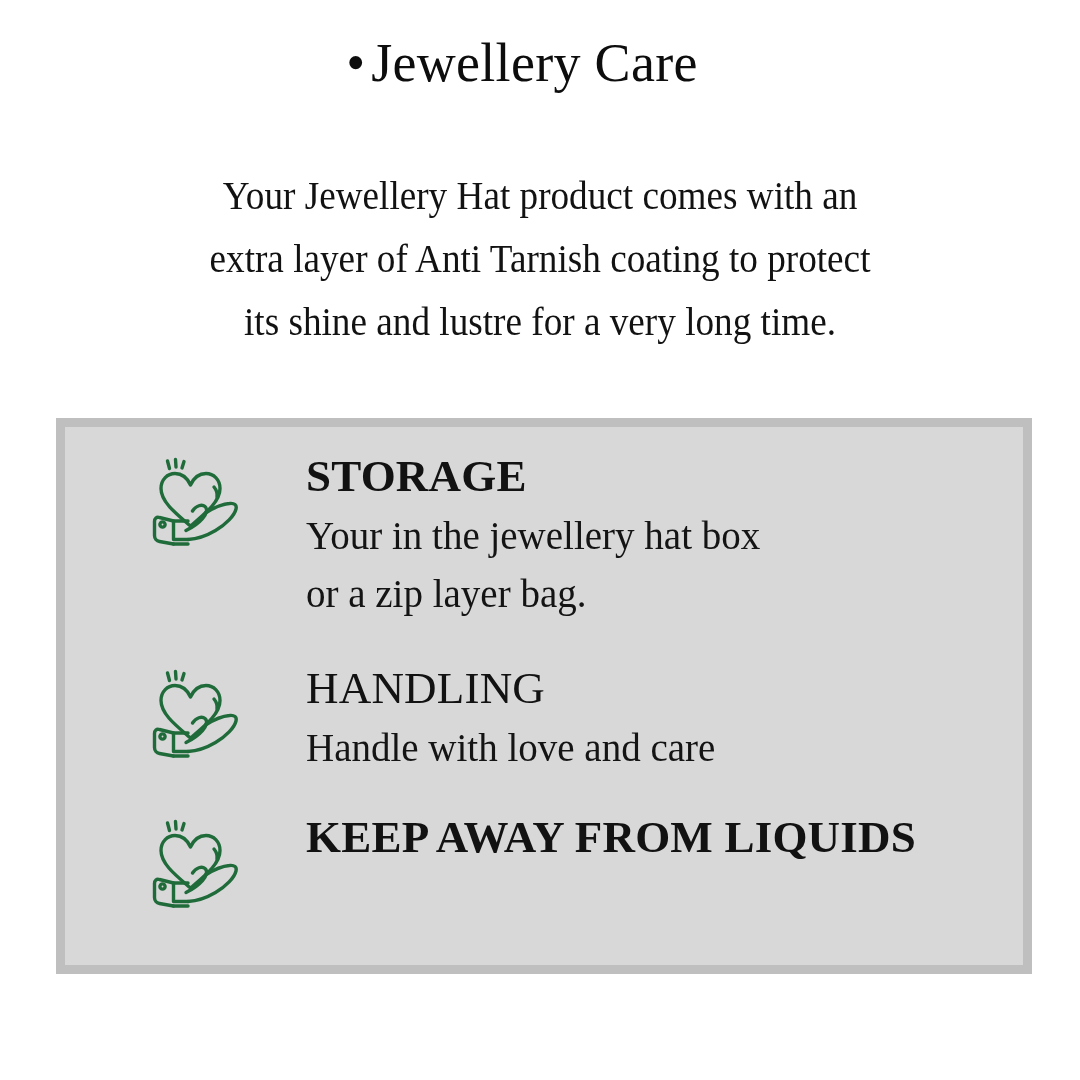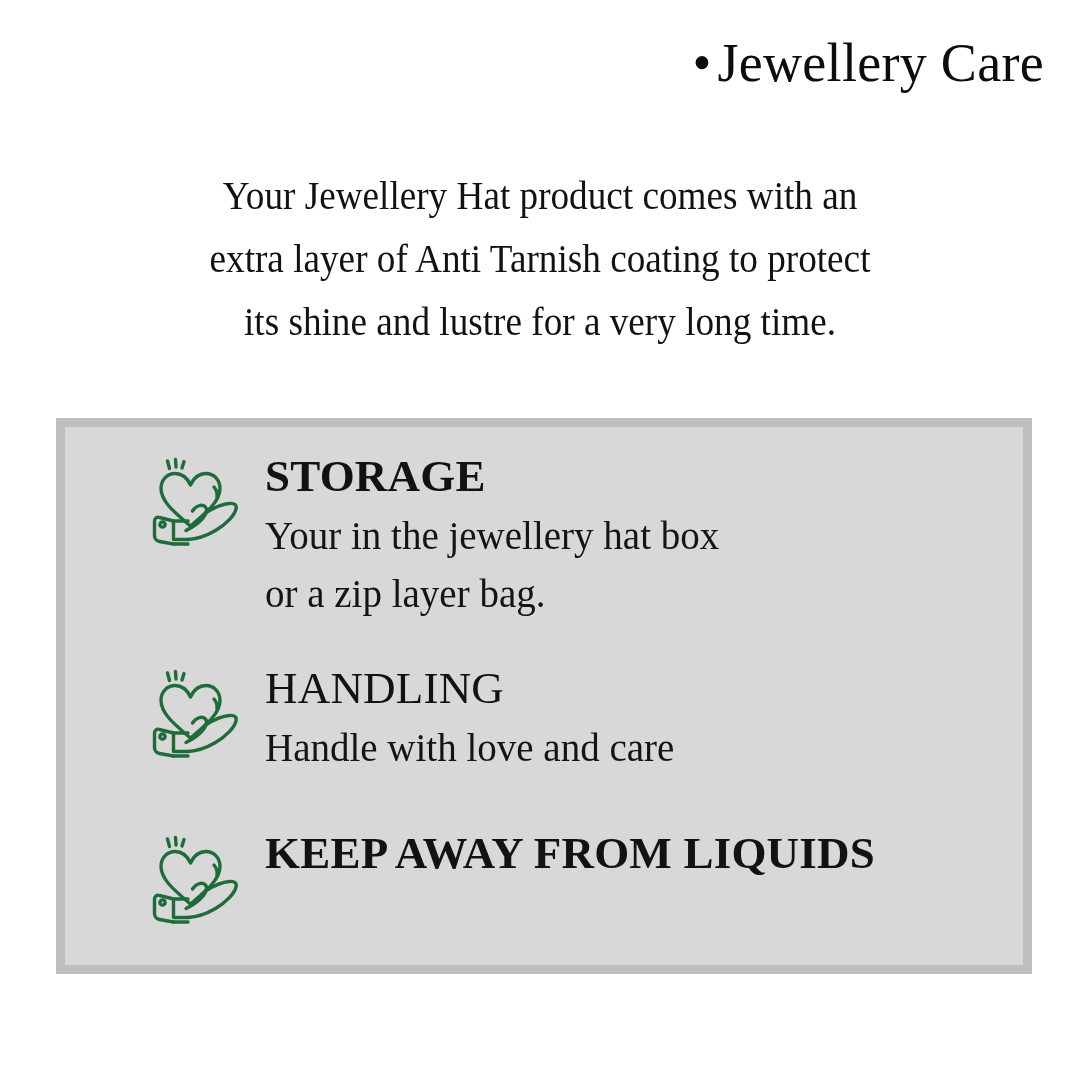--- a/index.html
+++ b/index.html
@@ -15,21 +15,21 @@
     overflow: hidden;
     position: relative;
   }
 
   
   .title-row {
     position: absolute;
     top: 34px;
     left: 0;
     width: 1044px;
-    text-align: right;
+    text-align: center;
     white-space: nowrap;
   }
   .title-text {
     display: inline-block;
     font-family: "Liberation Serif", "DejaVu Serif", serif;
     font-size: 54px;
     font-weight: 400;
     letter-spacing: 0.3px;
     color: #0d0d0d;
     line-height: 1.1;
@@ -78,24 +78,25 @@
     box-sizing: border-box;
     position: relative;
   }
 
   
   .care-row {
     position: absolute;
     display: flex;
     align-items: flex-start;
     left: 82px;
+    gap: 41px;
   }
   .care-row.row-0 { top: 20px; }
   .care-row.row-1 { top: 232px; }
-  .care-row.row-2 { top: 398px; }
+  .care-row.row-2 { top: 382px; }
 
   .care-icon {
     flex: 0 0 auto;
     width: 100px;
     height: 100px;
     margin-right: 18px;
     margin-top: 8px;
   }
   .care-icon svg { display: block; width: 100%; height: 100%; }
 

